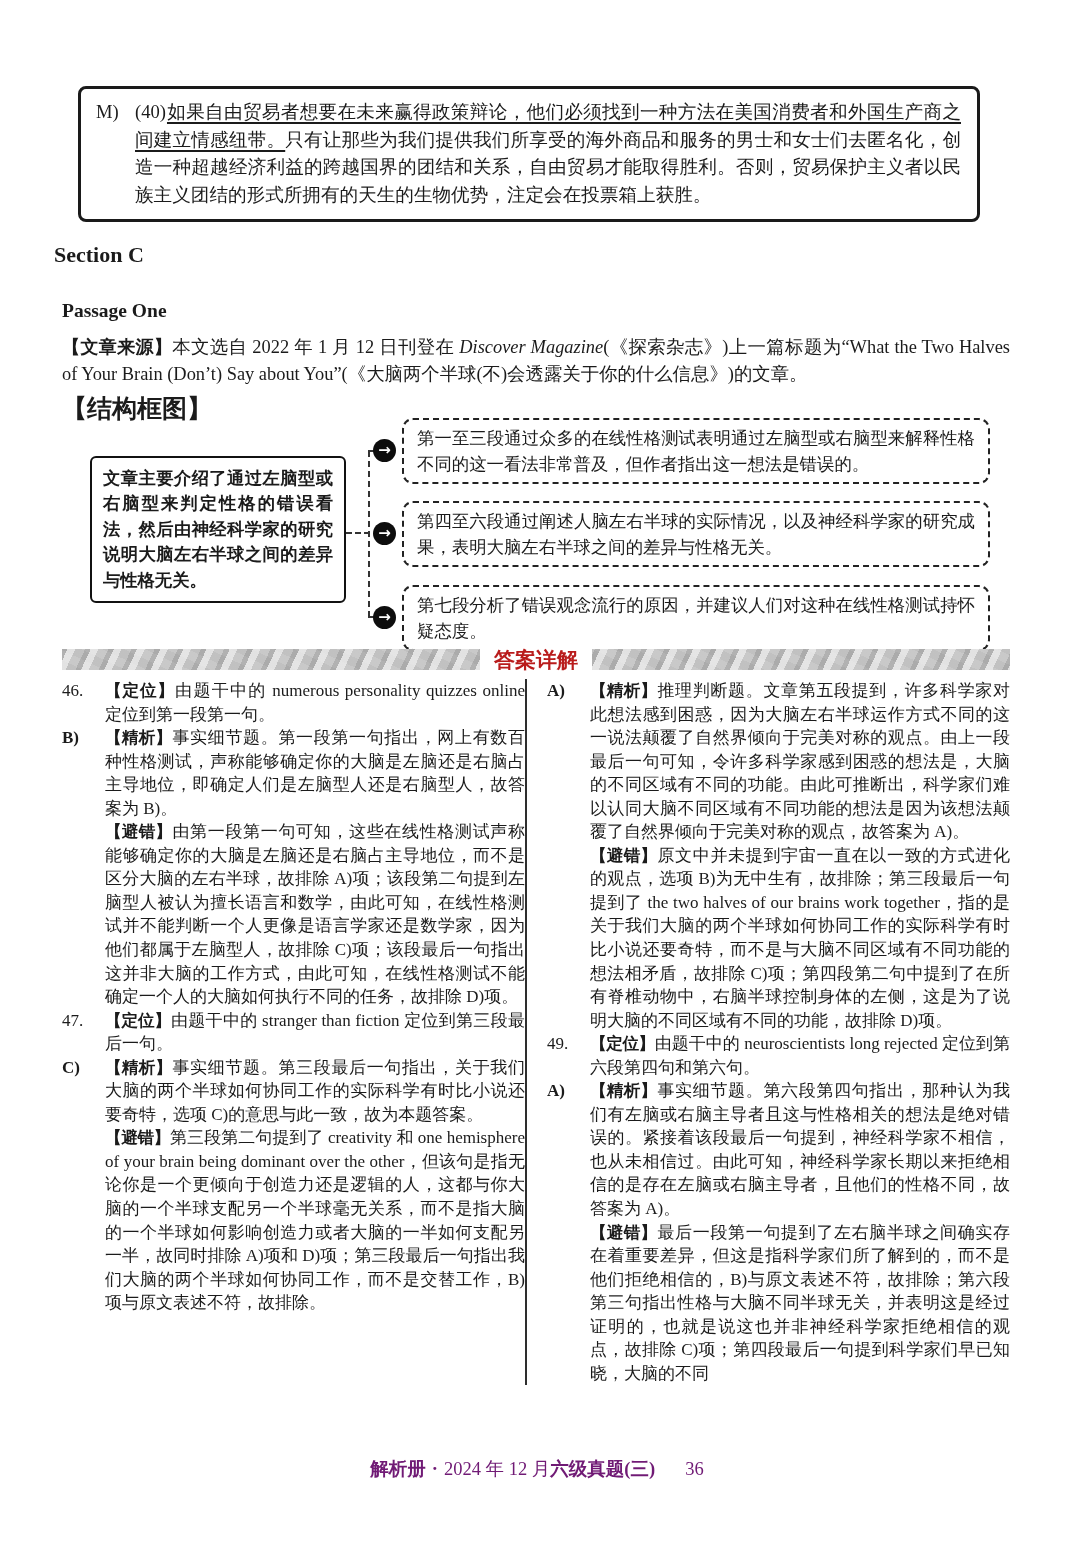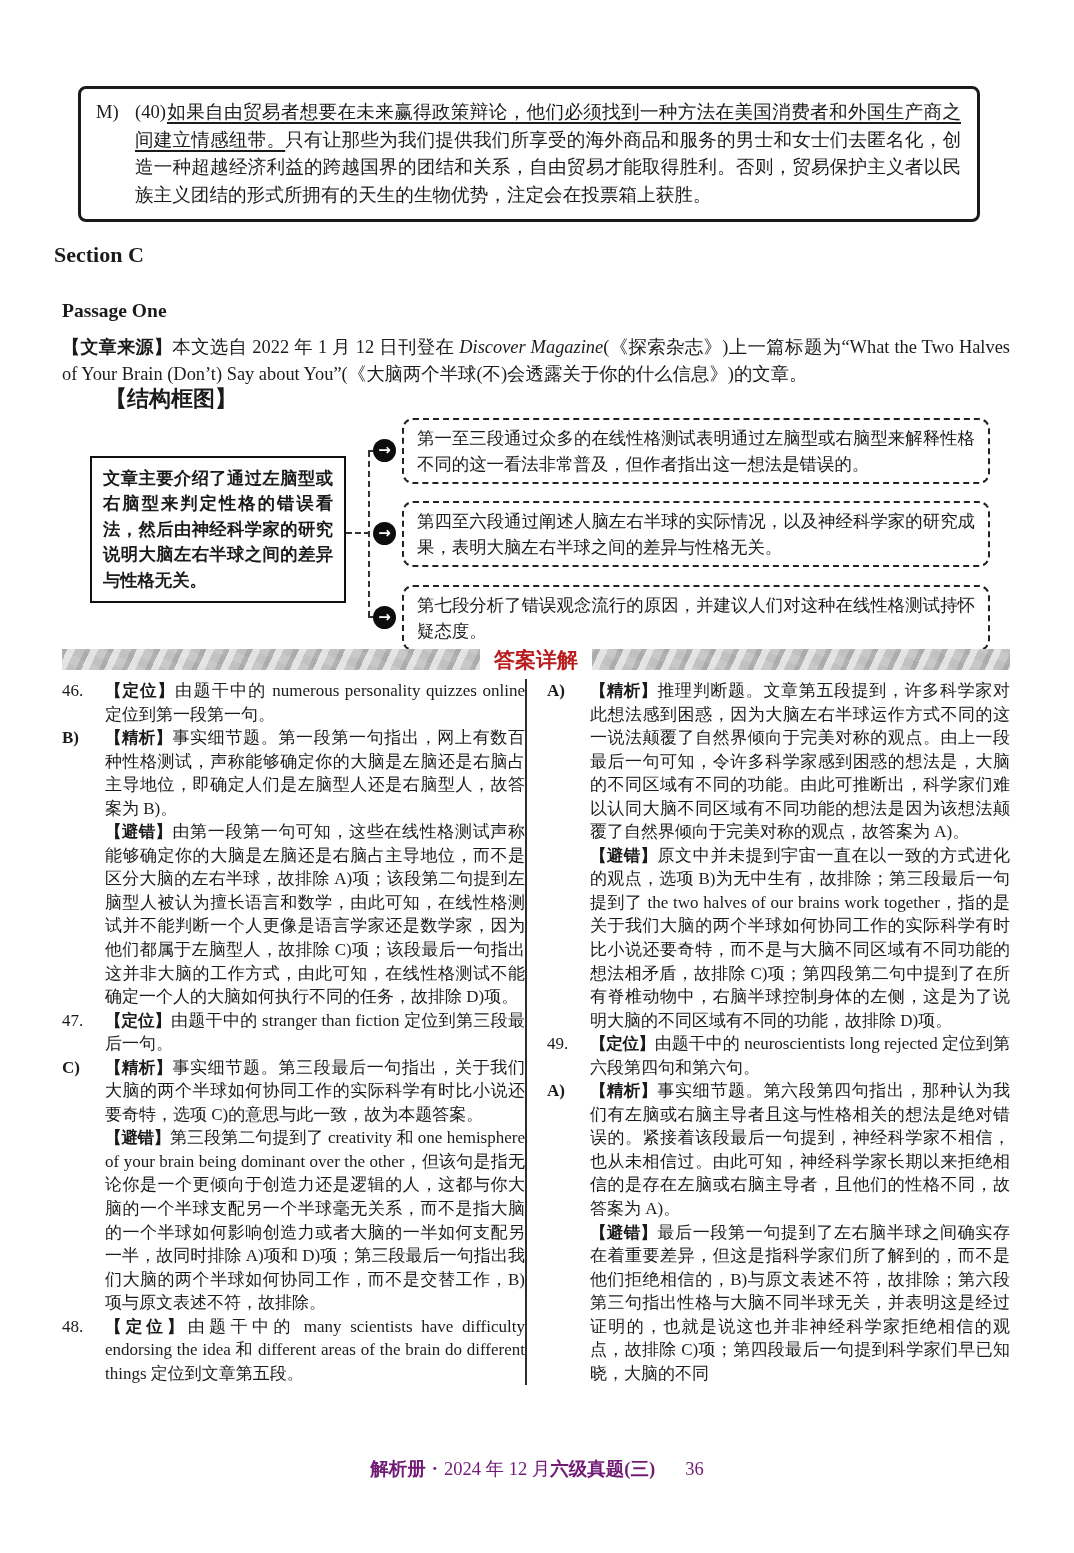--- a/index.html
+++ b/index.html
@@ -17,26 +17,26 @@
   .top-box .qno{margin-right:1px;}
   .ul{text-decoration:underline;text-decoration-thickness:1.8px;text-underline-offset:4px;}
 
   
   .section-title{position:absolute;left:54px;top:242px;font-size:22px;font-weight:700;}
   .passage-title{position:absolute;left:62px;top:300px;font-size:19.5px;font-weight:700;}
   .src{position:absolute;left:62px;top:334px;width:948px;margin:0;
        font-size:18.4px;line-height:27px;text-align:justify;}
   .tag{font-family:"Liberation Sans","DejaVu Sans",sans-serif;font-weight:700;}
   .src .tag{font-size:18px;}
-  .structure-label{position:absolute;left:62px;top:384px;font-size:22px;margin-left:43px;}
+  .structure-label{position:absolute;left:62px;top:392px;font-size:25px;}
 
   
   .flowchart{position:absolute;left:62px;top:418px;width:950px;height:238px;}
   .summary-box{position:absolute;left:28px;top:38px;width:256px;box-sizing:border-box;
-               border:2.5px solid #111;border-radius:0;padding:8px 11px;
+               border:2.5px solid #111;border-radius:6px;padding:8px 11px;
                font-family:"Liberation Sans","DejaVu Sans",sans-serif;font-weight:700;
                font-size:17.3px;line-height:25.4px;text-align:justify;}
   .branch{position:absolute;left:340px;width:588px;box-sizing:border-box;
           border:2px dashed #222;border-radius:11px;padding:5px 13px;
           font-size:17.4px;line-height:26px;text-align:justify;}
   .b1{top:0;} .b2{top:83px;} .b3{top:167px;}
   .flow-arrow{position:absolute;left:311px;width:23px;height:23px;border-radius:50%;
               background:#0d0d0d;color:#fff;display:flex;align-items:center;justify-content:center;
               font-family:"DejaVu Sans",sans-serif;font-weight:700;font-size:15px;line-height:1;}
   .fa1{top:21px;} .fa2{top:104px;} .fa3{top:188px;}
@@ -135,23 +135,20 @@
       </div>
       <div class="para">
         <span class="marker num">47.</span><span class="tag">【定位】</span><span>由题干中的 stranger than fiction 定位到第三段最后一句。</span>
       </div>
       <div class="para">
         <span class="marker opt">C)</span><span class="tag">【精析】</span><span>事实细节题。第三段最后一句指出，关于我们大脑的两个半球如何协同工作的实际科学有时比小说还要奇特，选项 C)的意思与此一致，故为本题答案。</span>
       </div>
       <div class="para">
         <span class="tag">【避错】</span><span>第三段第二句提到了 creativity 和 one hemisphere of your brain being dominant over the other，但该句是指无论你是一个更倾向于创造力还是逻辑的人，这都与你大脑的一个半球支配另一个半球毫无关系，而不是指大脑的一个半球如何影响创造力或者大脑的一半如何支配另一半，故同时排除 A)项和 D)项；第三段最后一句指出我们大脑的两个半球如何协同工作，而不是交替工作，B)项与原文表述不符，故排除。</span>
       </div>
-      <div class="para">
-        <span class="marker num">48.</span><span class="tag">【定位】</span><span>由题干中的 many scientists have difficulty endorsing the idea 和 different areas of the brain do different things 定位到文章第五段。</span>
-      </div>
     </div>
 
     <div class="col col-right">
       <div class="para">
         <span class="marker opt">A)</span><span class="tag">【精析】</span><span>推理判断题。文章第五段提到，许多科学家对此想法感到困惑，因为大脑左右半球运作方式不同的这一说法颠覆了自然界倾向于完美对称的观点。由上一段最后一句可知，令许多科学家感到困惑的想法是，大脑的不同区域有不同的功能。由此可推断出，科学家们难以认同大脑不同区域有不同功能的想法是因为该想法颠覆了自然界倾向于完美对称的观点，故答案为 A)。</span>
       </div>
       <div class="para">
         <span class="tag">【避错】</span><span>原文中并未提到宇宙一直在以一致的方式进化的观点，选项 B)为无中生有，故排除；第三段最后一句提到了 the two halves of our brains work together，指的是关于我们大脑的两个半球如何协同工作的实际科学有时比小说还要奇特，而不是与大脑不同区域有不同功能的想法相矛盾，故排除 C)项；第四段第二句中提到了在所有脊椎动物中，右脑半球控制身体的左侧，这是为了说明大脑的不同区域有不同的功能，故排除 D)项。</span>
       </div>
       <div class="para">

